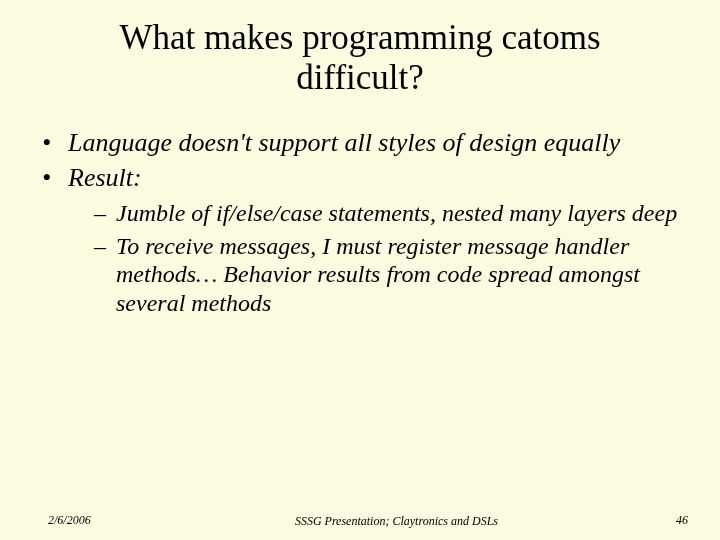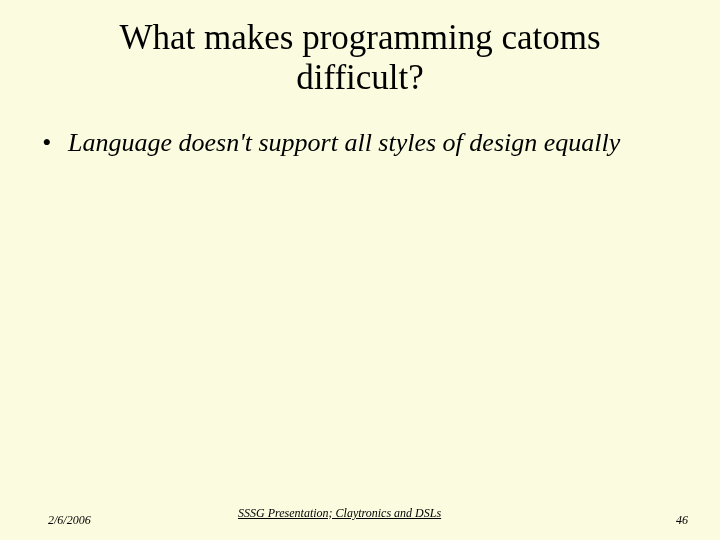--- a/index.html
+++ b/index.html
@@ -71,43 +71,49 @@
       left: 8px;
       width: 100%;
       padding: 0 40px;
       display: flex;
       justify-content: space-between;
       align-items: flex-end;
       font-size: 12px;
       font-style: italic;
     }
     .footer-center {
-      text-align: left;
+      text-align: right;
       flex: 1;
       max-width: 260px;
-      margin: 8px auto;
+      margin: 0 auto;
       line-height: 1.2;
-      text-decoration: underline;
     }
     .footer-left, .footer-right {
       width: 120px;
     }
     .footer-right {
       text-align: right;
     }
   </style>
 </head>
 <body>
 
 <div class="slide">
   <h1 class="title">What makes programming catoms difficult?</h1>
 
   <div class="body">
     <ul class="lvl1">
       <li>Language doesn't support all styles of design equally</li>
+      <li>
+        <span>Result:</span>
+        <ul class="lvl2">
+          <li>Jumble of if/else/case statements, nested many layers deep</li>
+          <li>To receive messages, I must register message handler methods… Behavior results from code spread amongst several methods</li>
+        </ul>
+      </li>
     </ul>
   </div>
 
   <div class="footer">
     <div class="footer-left">2/6/2006</div>
     <div class="footer-center">SSSG Presentation; Claytronics and DSLs</div>
     <div class="footer-right">46</div>
   </div>
 </div>
 

